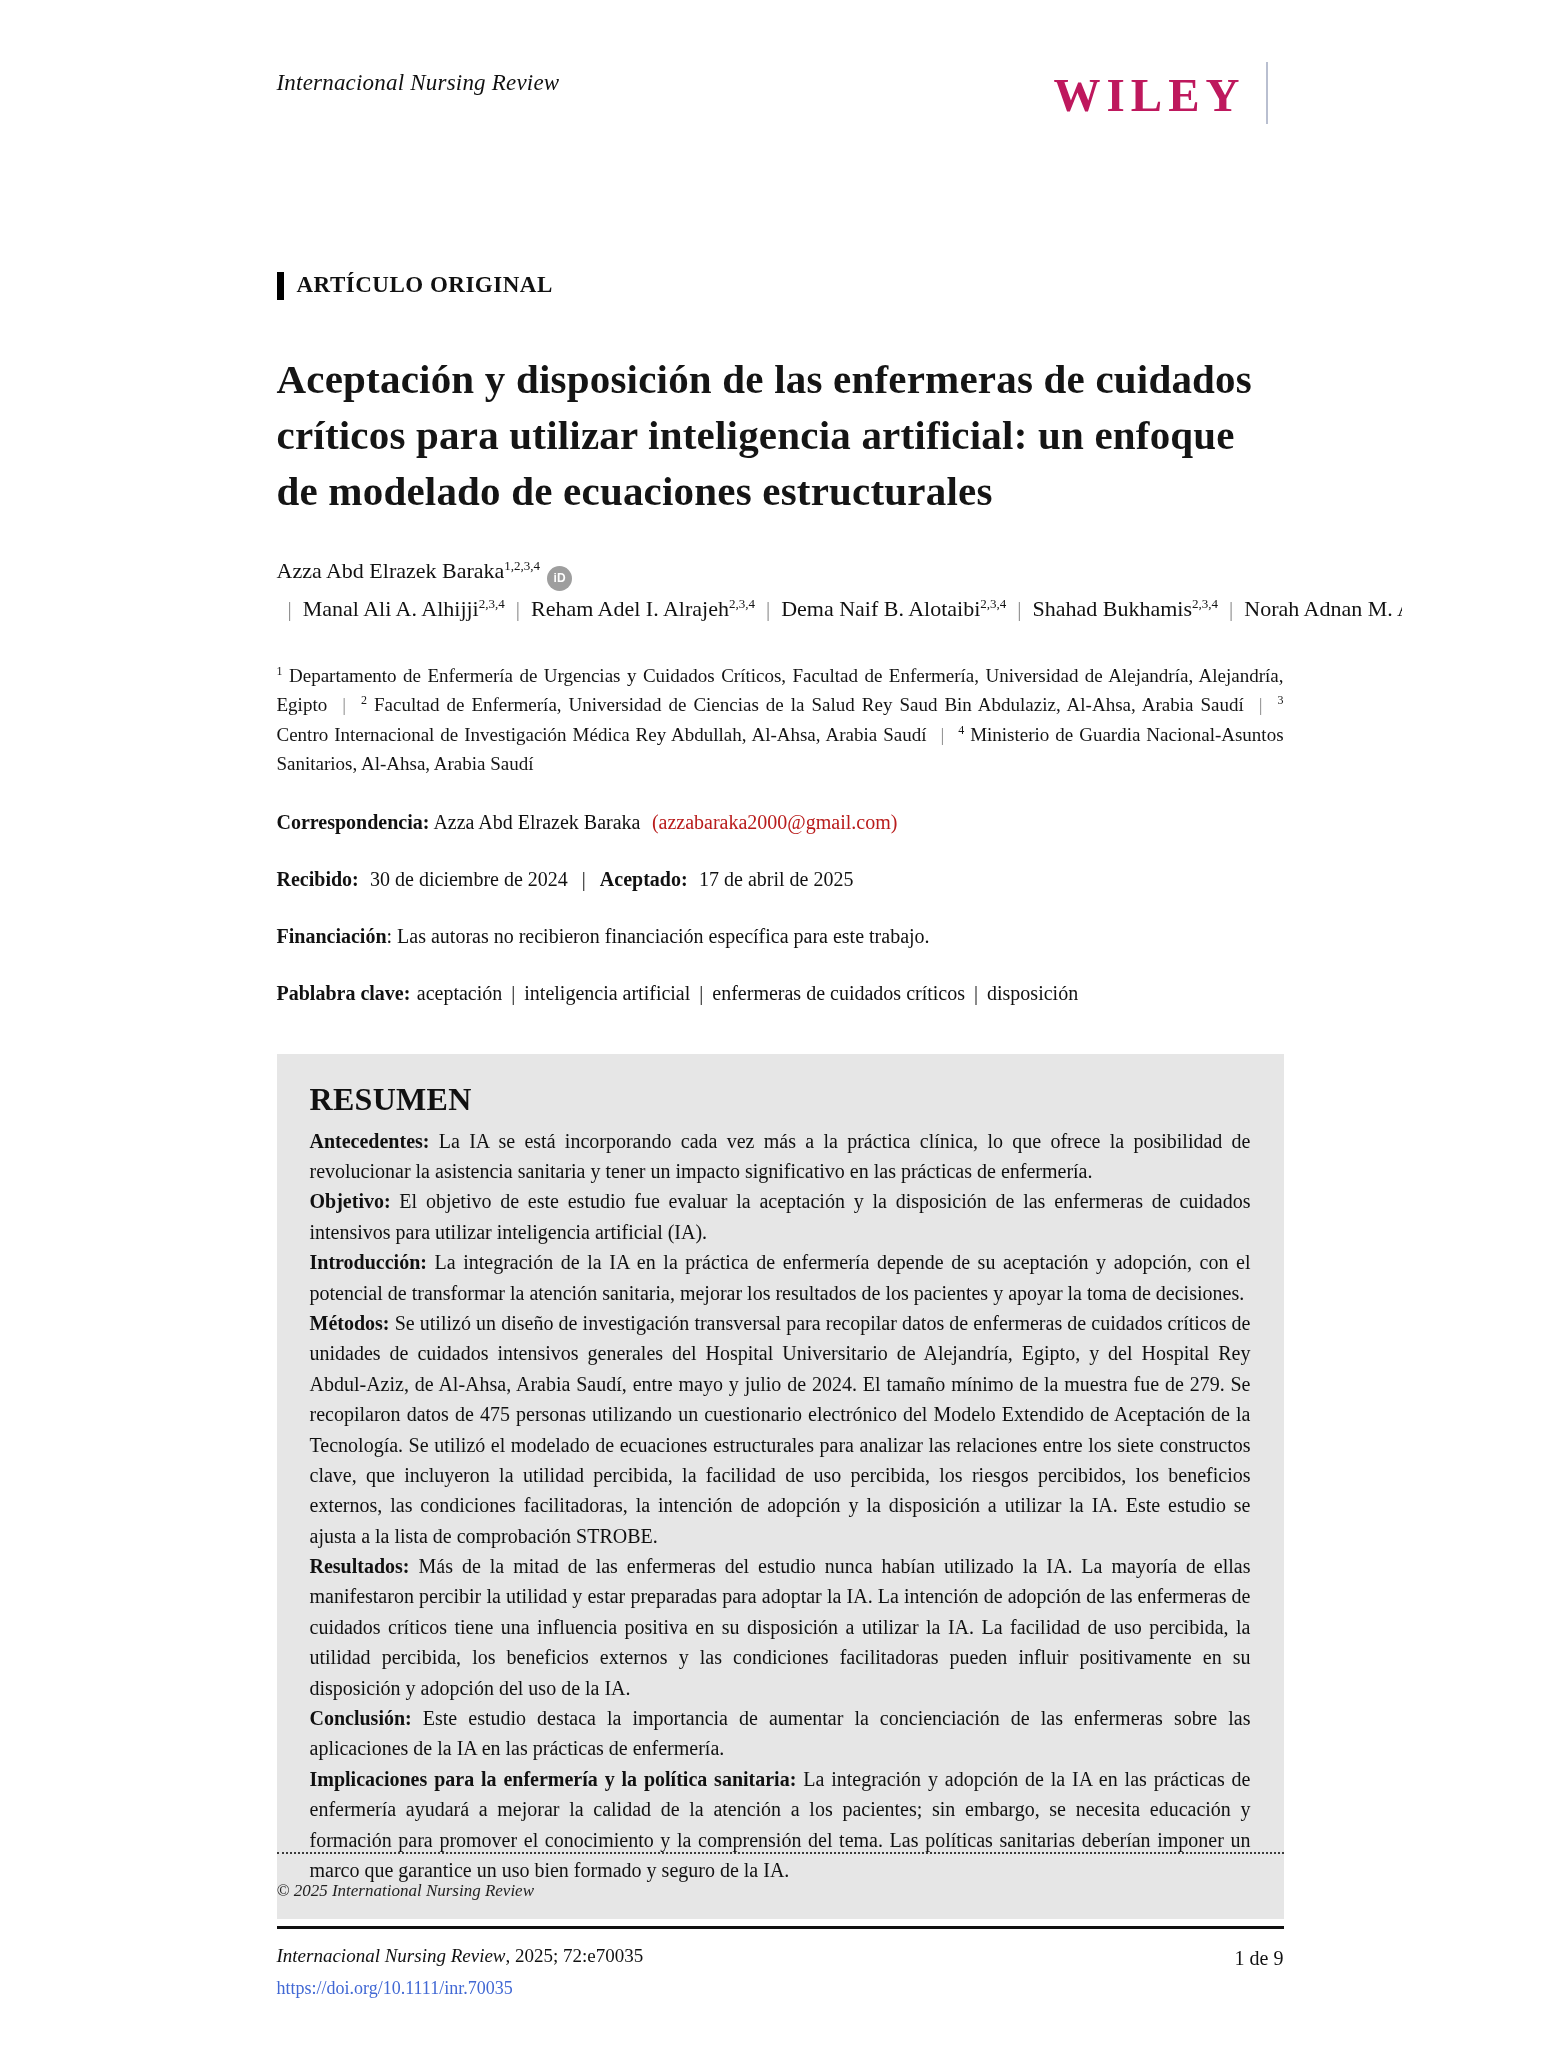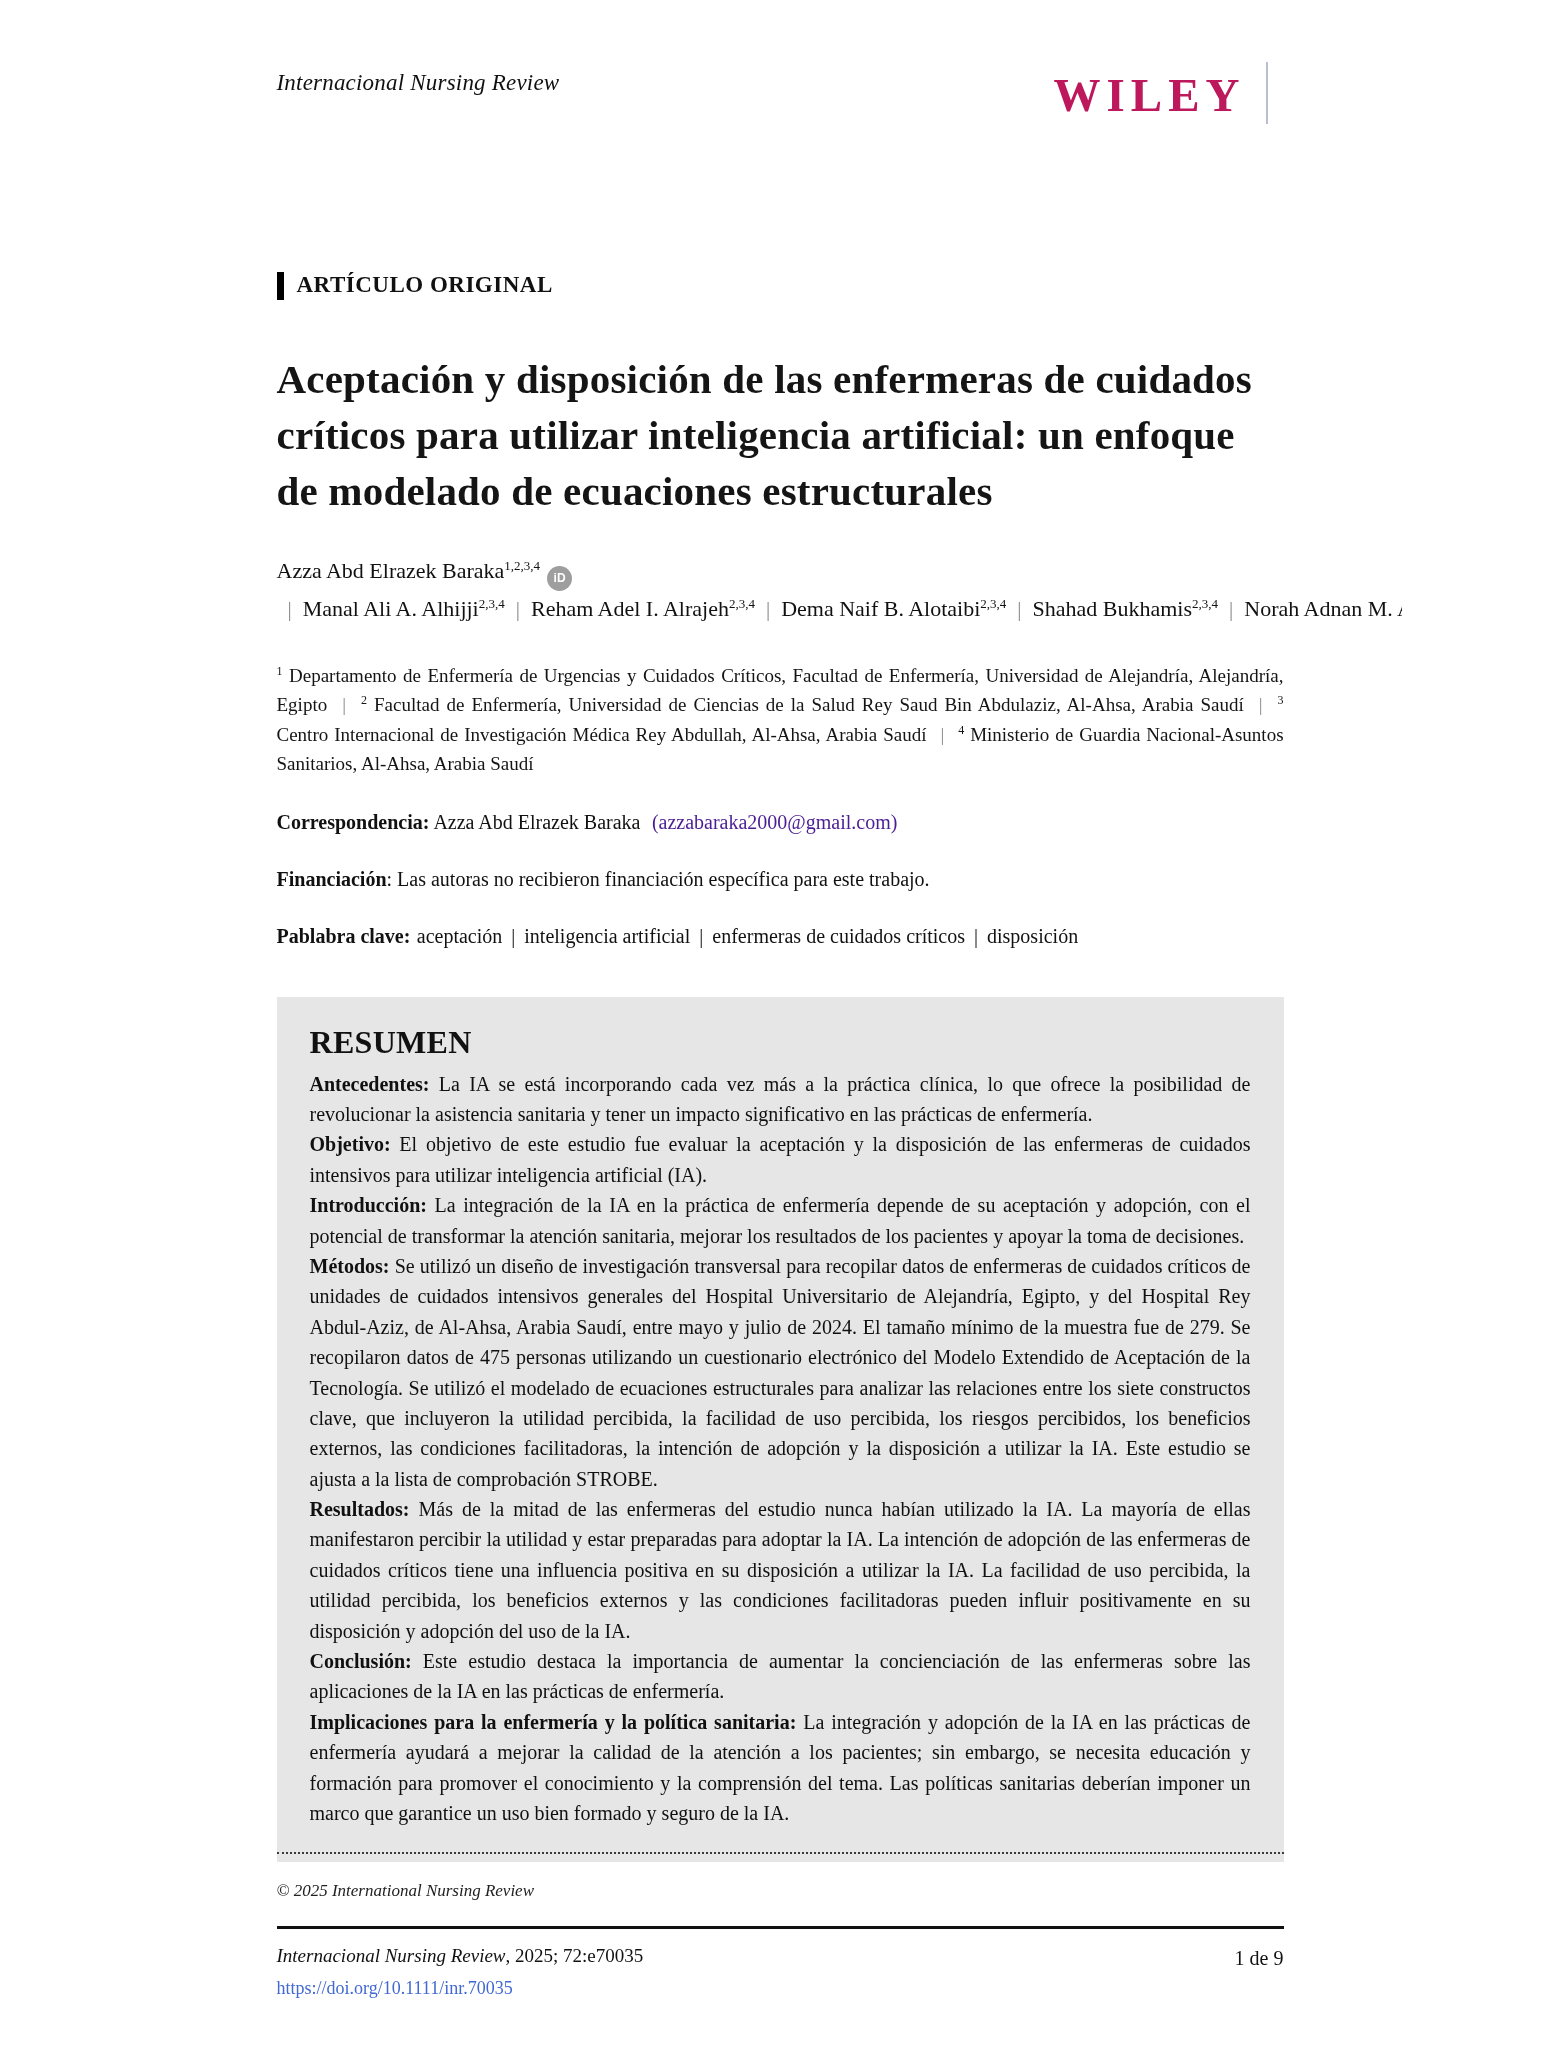--- a/index.html
+++ b/index.html
@@ -49,21 +49,21 @@
   }
   
   .affiliations{margin-top:34px;font-size:19px;line-height:1.55;text-align:justify;color:#141414;}
   .affiliations sup{font-size:12px;}
   .affil-sep{color:#8a8a8a;padding:0 8px;}
   
   .meta{margin:29px 0 0 0;font-size:20px;line-height:1.4;}
   .lbl{font-weight:700;}
   .lbl.sp{margin-right:.32em;}
   .meta a{text-decoration:none;}
-  .email-link{color:#4c1d95;margin-left:.32em;}
+  .email-link{color:#b91c1c;margin-left:.32em;}
   .dates-sep{padding:0 9px;}
   .kw-sep{padding:0 9px;}
   
   .abstract{
     margin-top:47px;background:#e6e6e6;
     padding:27px 33px 34px 33px;box-sizing:border-box;
   }
   .abstract-heading{margin:0 0 8px 0;font-size:32px;font-weight:700;letter-spacing:.3px;}
   .abstract p{margin:0;font-size:20px;line-height:1.52;text-align:justify;color:#101010;}
   
@@ -101,20 +101,27 @@
   <div class="authors" id="authors-container"><span class="author"><span>Azza Abd Elrazek Baraka</span><sup>1,2,3,4</sup><span class="orcid-badge">iD</span></span><span class="author-sep">|</span><span class="author"><span>Manal Ali A. Alhijji</span><sup>2,3,4</sup></span><span class="author-sep">|</span><span class="author"><span>Reham Adel I. Alrajeh</span><sup>2,3,4</sup></span><span class="author-sep">|</span><span class="author"><span>Dema Naif B. Alotaibi</span><sup>2,3,4</sup></span><span class="author-sep">|</span><span class="author"><span>Shahad Bukhamis</span><sup>2,3,4</sup></span><span class="author-sep">|</span><span class="author"><span>Norah Adnan M. Alsafraa</span><sup>2,3,4</sup></span><span class="author-sep">|</span><span class="author"><span>Eman Arafa Hassan</span><sup>1</sup></span></div>
 
   <div class="affiliations" id="affiliations-container"><sup>1</sup> <span>Departamento de Enfermería de Urgencias y Cuidados Críticos, Facultad de Enfermería, Universidad de Alejandría, Alejandría, Egipto</span><span class="affil-sep"> | </span><sup>2</sup> <span>Facultad de Enfermería, Universidad de Ciencias de la Salud Rey Saud Bin Abdulaziz, Al-Ahsa, Arabia Saudí</span><span class="affil-sep"> | </span><sup>3</sup> <span>Centro Internacional de Investigación Médica Rey Abdullah, Al-Ahsa, Arabia Saudí</span><span class="affil-sep"> | </span><sup>4</sup> <span>Ministerio de Guardia Nacional-Asuntos Sanitarios, Al-Ahsa, Arabia Saudí</span></div>
 
   <p class="meta">
     <span class="lbl">Correspondencia:</span>
     <span>Azza Abd Elrazek Baraka</span>
     <a href="#" class="email-link">(azzabaraka2000@gmail.com)</a>
   </p>
 
+  <p class="meta">
+    <span class="lbl sp">Recibido:</span>
+    <span>30 de diciembre de 2024</span>
+    <span class="dates-sep">|</span>
+    <span class="lbl sp">Aceptado:</span>
+    <span>17 de abril de 2025</span>
+  </p>
 
   <p class="meta">
     <span class="lbl">Financiación</span><span>: Las autoras no recibieron financiación específica para este trabajo.</span>
   </p>
 
   <p class="meta">
     <span class="lbl sp">Pablabra clave:</span><span id="keywords-container"><span>aceptación</span><span class="kw-sep">|</span><span>inteligencia artificial</span><span class="kw-sep">|</span><span>enfermeras de cuidados críticos</span><span class="kw-sep">|</span><span>disposición</span></span>
   </p>
 
   <section class="abstract">

